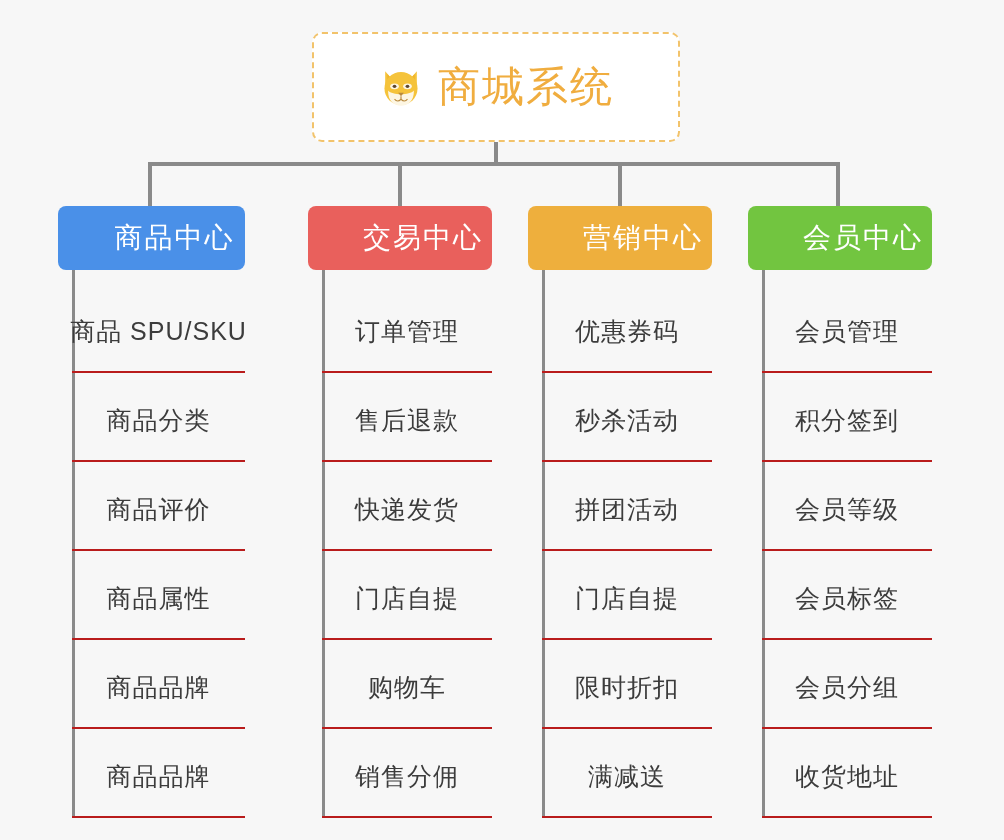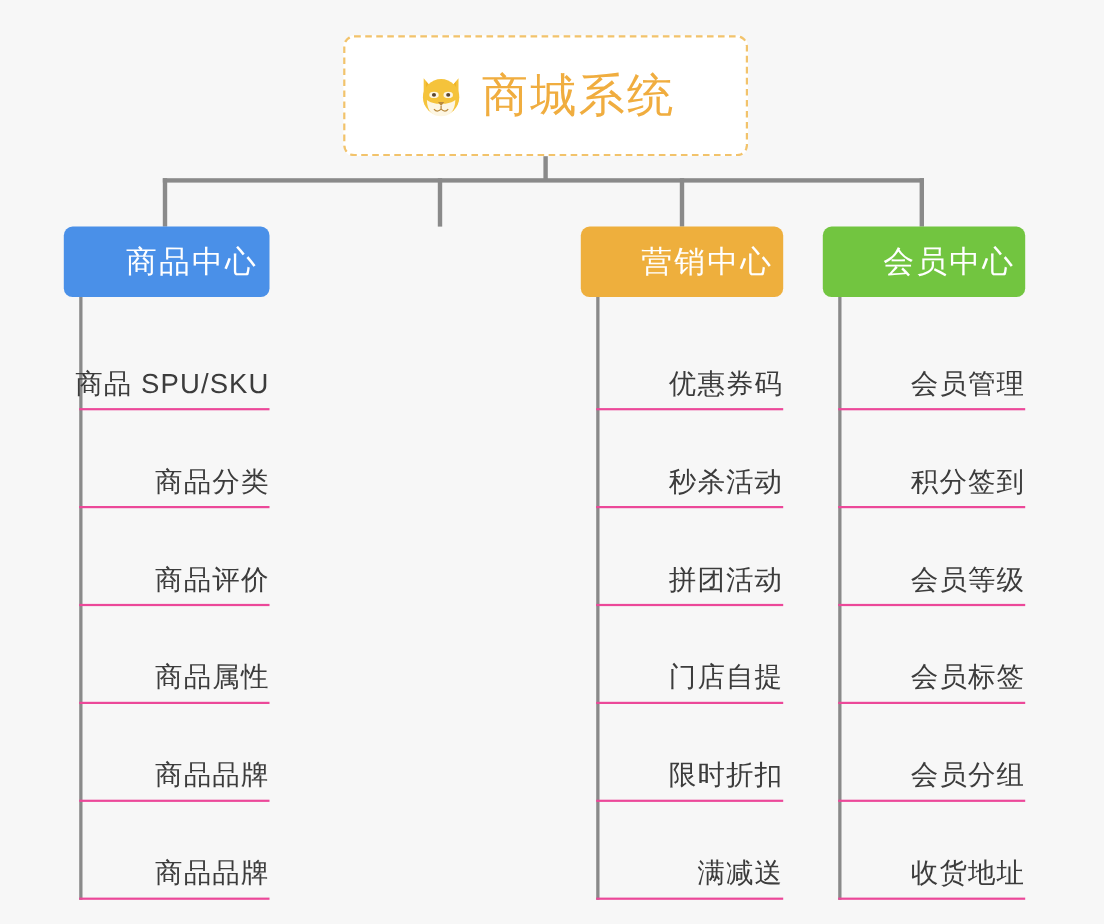--- a/index.html
+++ b/index.html
@@ -77,23 +77,23 @@
   .leaf-list {
     position: relative;
     margin-left: 14px;
     padding-top: 14px;
   }
   .leaf-item {
     position: relative;
     height: 89px;
     display: flex;
     align-items: flex-end;
-    justify-content: flex-end;
-    padding-bottom: 6px;
-    border-bottom: 2px solid #ec4899;
+    justify-content: center;
+    padding-bottom: 23px;
+    border-bottom: 2px solid #b91c1c;
   }
   .leaf-label {
     font-size: 25px;
     color: #3c3c3c;
     letter-spacing: 1px;
     white-space: nowrap;
   }
 </style>
 </head>
 <body>
@@ -148,20 +148,46 @@
         </div>
       <div class="leaf-item">
           <span class="leaf-label">商品品牌</span>
         </div>
       <div class="leaf-item">
           <span class="leaf-label">商品品牌</span>
         </div>
     </div>
   </div>
 
+  <div class="column" id="col-1" style="left:308px;width:184px">
+    <div class="cat-header" style="background: rgb(233, 96, 92);">
+      <span>交易中心</span>
+    </div>
+    <div class="rail" style="height: 548px;"></div>
+    <div class="leaf-list">
+      <div class="leaf-item">
+          <span class="leaf-label">订单管理</span>
+        </div>
+      <div class="leaf-item">
+          <span class="leaf-label">售后退款</span>
+        </div>
+      <div class="leaf-item">
+          <span class="leaf-label">快递发货</span>
+        </div>
+      <div class="leaf-item">
+          <span class="leaf-label">门店自提</span>
+        </div>
+      <div class="leaf-item">
+          <span class="leaf-label">购物车</span>
+        </div>
+      <div class="leaf-item">
+          <span class="leaf-label">销售分佣</span>
+        </div>
+    </div>
+  </div>
 
   <div class="column" id="col-2" style="left:528px;width:184px">
     <div class="cat-header" style="background: rgb(238, 175, 61);">
       <span>营销中心</span>
     </div>
     <div class="rail" style="height: 548px;"></div>
     <div class="leaf-list">
       <div class="leaf-item">
           <span class="leaf-label">优惠券码</span>
         </div>

